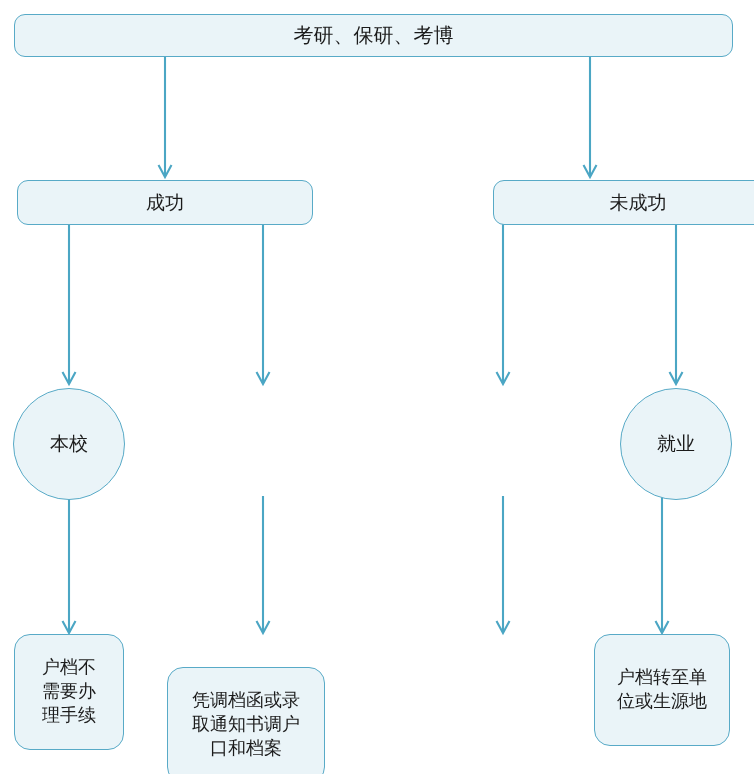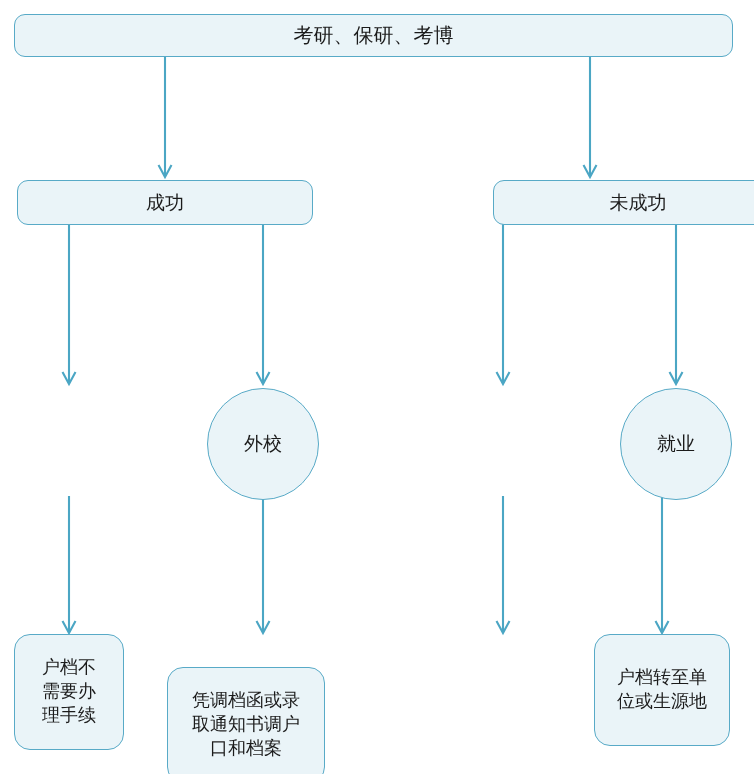--- a/index.html
+++ b/index.html
@@ -102,24 +102,24 @@
   </div>
 
   <div class="node rect t-branch" style="left:17px; top:180px; width:296px; height:45px;">
     <span class="node-label">成功</span>
   </div>
 
   <div class="node rect t-branch" style="left:445px; top:180px; width:290px; height:45px;margin-left:48px;">
     <span class="node-label">未成功</span>
   </div>
 
+  <div class="node circle t-circle" style="left:13px; top:388px; width:112px; height:112px;">
+    <span class="node-label">本校</span>
+  </div>
 
-  <div class="node circle t-circle" style="left:207px; top:388px; width:112px; height:112px;">
-    <span class="node-label">外校</span>
-  </div>
 
 
   <div class="node rect-tall t-leaf" style="left:14px; top:634px; width:110px; height:116px;">
     <span class="node-label">户档不
 需要办
 理手续</span>
   </div>
 
   <div class="node circle t-circle" style="left:620px; top:388px; width:112px; height:112px;">
     <span class="node-label">就业</span>

